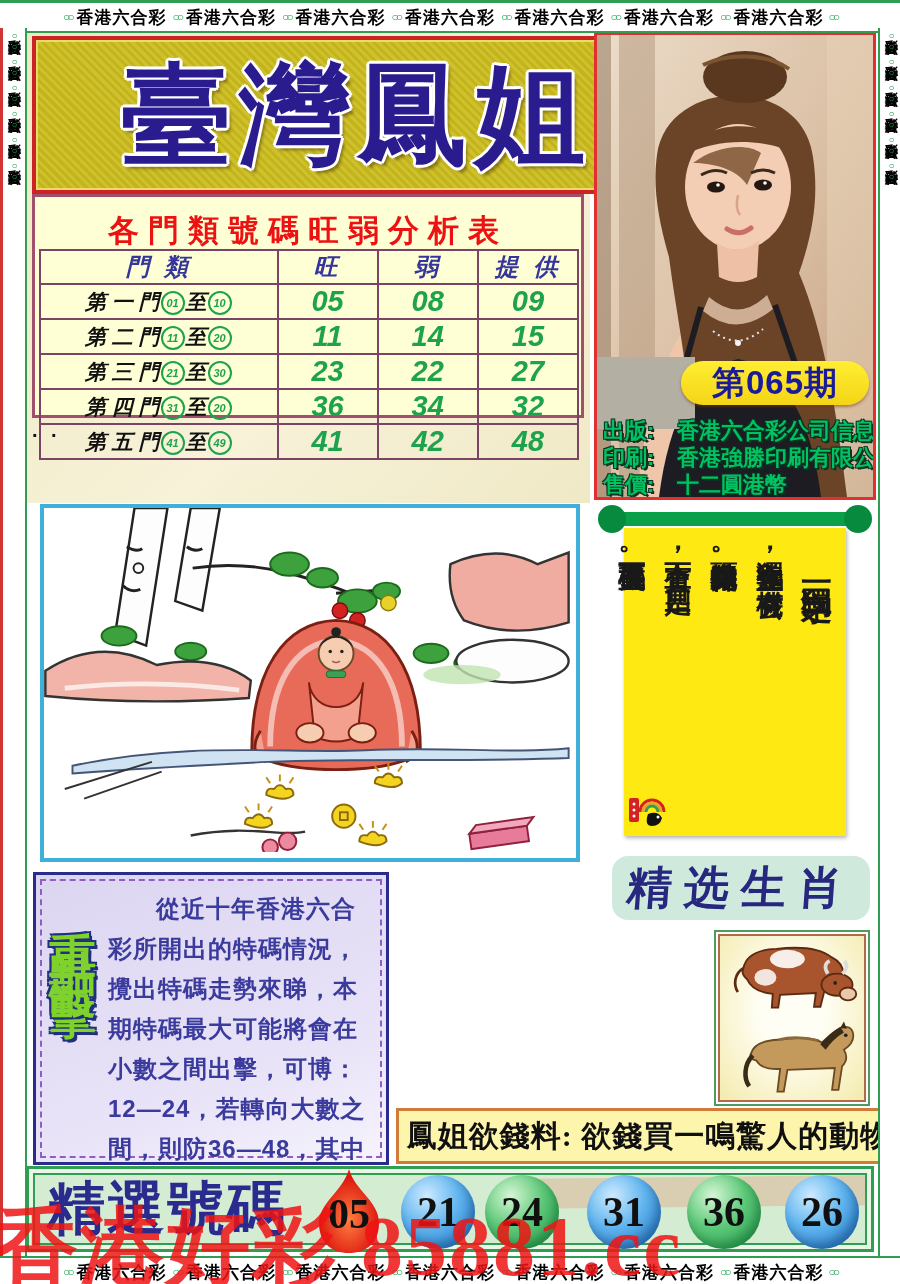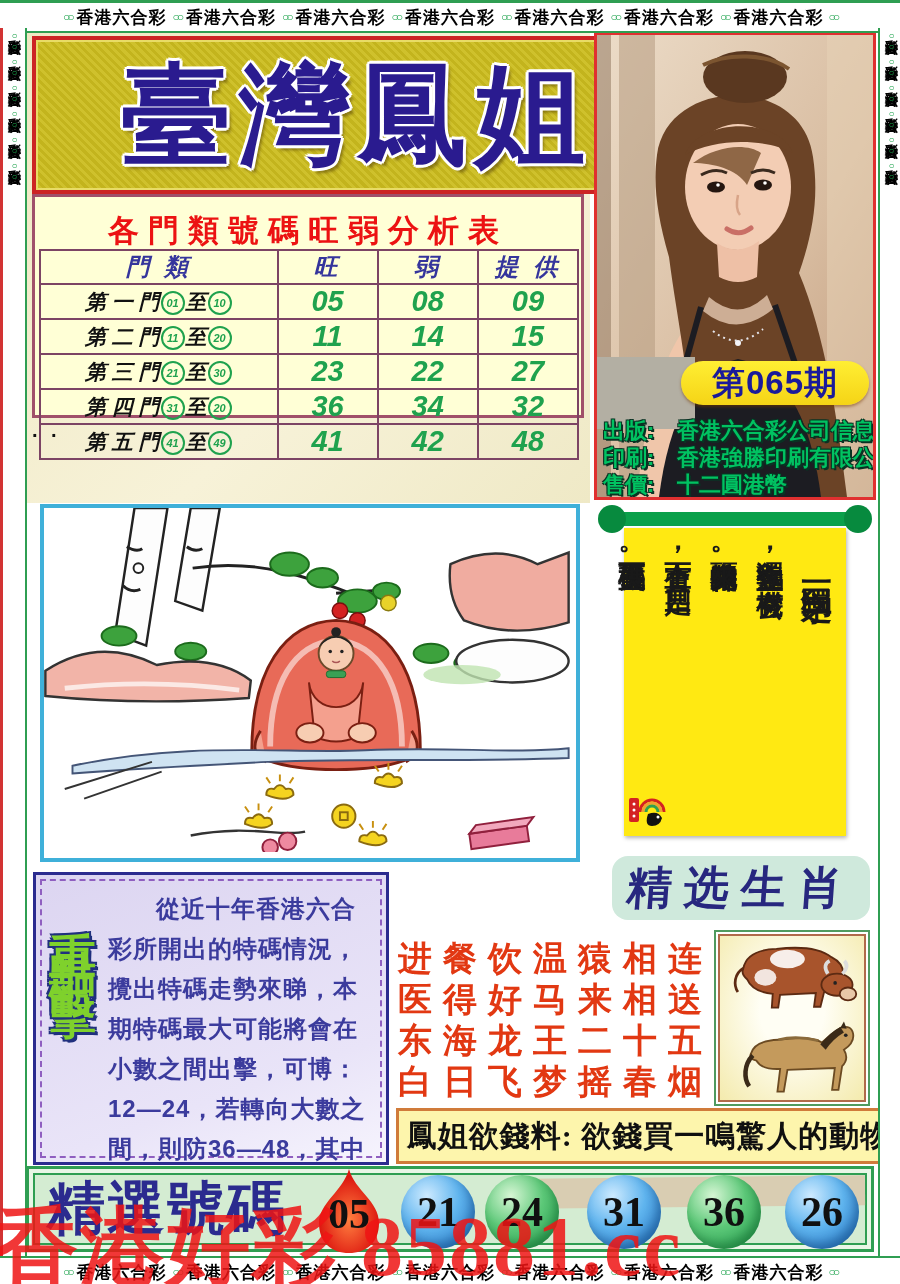--- a/index.html
+++ b/index.html
@@ -383,26 +383,20 @@
         <circle cx="30" cy="27" r="1.5" fill="#fff"></circle>
       </svg>
     </div>
   </div>
 
   <div class="keybox">
     <div class="keytitle">重點出擊</div>
     <div class="keybody">從近十年香港六合彩所開出的特碼情況，攪出特碼走勢來睇，本期特碼最大可能將會在小數之間出擊，可博：12—24，若轉向大數之間，則防36—48，其中特別號以開雙攪出機率較大。</div>
   </div>
 
-  <div class="poemgrid">
-    <div class="poem-row">进餐饮温猿相连</div>
-    <div class="poem-row">医得好马来相送</div>
-    <div class="poem-row">东海龙王二十五</div>
-    <div class="poem-row">白日飞梦摇春烟</div>
-  </div>
 
   <div class="zodhead">
       <span>精选生肖</span>
     </div>
   <div class="zodbox">
     <svg width="142" height="78" viewBox="0 0 150 85">
       <path d="M22,34 Q26,14 58,13 Q100,8 118,22 Q134,30 130,46 Q127,58 110,60 L106,76 L99,76 L101,61 L62,63 L60,77 L53,77 L54,62 Q32,60 26,46 Q19,40 22,34 Z" fill="#a8542c" stroke="#5c2a12" stroke-width="2"></path>
       <ellipse cx="70" cy="24" rx="19" ry="10" fill="#fff" opacity=".9"></ellipse>
       <ellipse cx="46" cy="44" rx="12" ry="9" fill="#fff" opacity=".85"></ellipse>
       <path d="M22,34 C12,40 11,52 16,60" stroke="#5c2a12" stroke-width="3" fill="none"></path>

